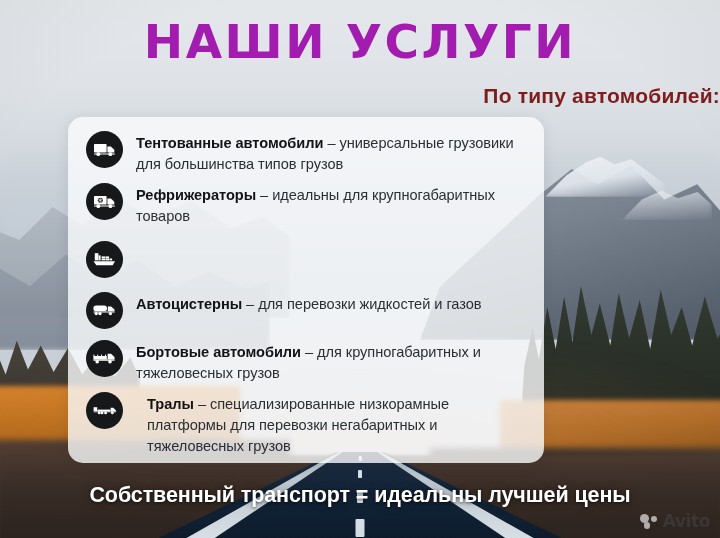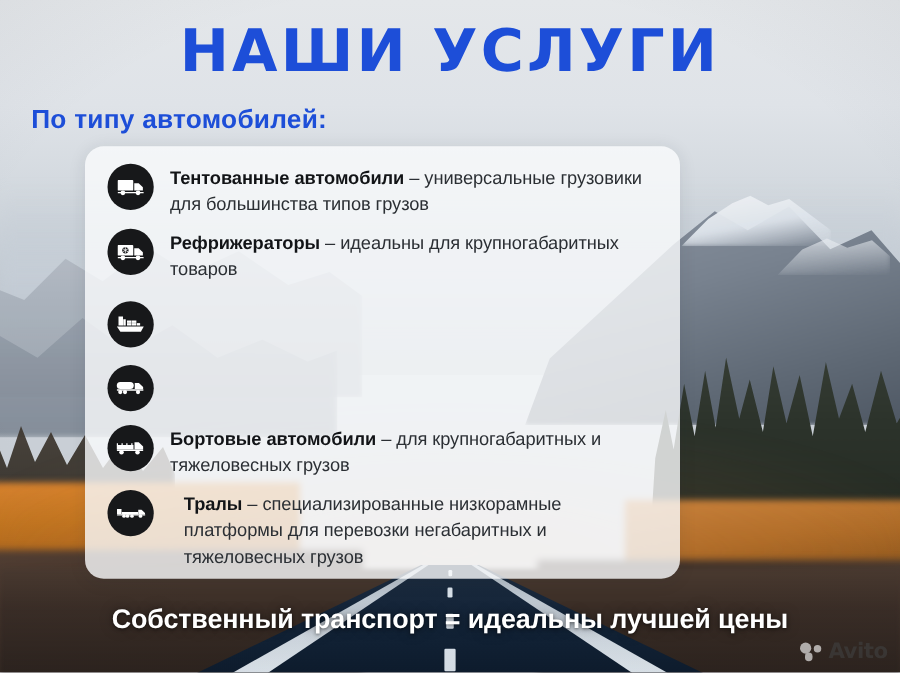--- a/index.html
+++ b/index.html
@@ -145,26 +145,26 @@
   
   .soften{
     position:absolute; inset:0;
     background:radial-gradient(ellipse 95% 85% at 50% 45%, rgba(255,255,255,0) 55%, rgba(40,40,50,.10) 100%);
   }
 
   
   .title{
     position:absolute; left:0; right:0; top:17px;
     text-align:center; font-size:47px; font-weight:700; letter-spacing:2.5px;
-    color:#1d4ed8; line-height:1.06;
+    color:#a21caf; line-height:1.06;
     font-family:"DejaVu Sans","Liberation Sans",sans-serif;
   }
   .subtitle{
     position:absolute; left:0; right:0; top:84px;
-    text-align:left; font-size:21px; font-weight:700; color:#1d4ed8;
+    text-align:right; font-size:21px; font-weight:700; color:#7f1d1d;
     letter-spacing:.2px;
     padding-left:25px;
   }
 
   .card{
     position:absolute; left:68px; top:117px; width:476px; height:346px;
     background:rgba(250,251,253,.80);
     border-radius:15px;
     box-shadow:0 2px 14px rgba(30,35,45,.10);
   }
@@ -313,20 +313,23 @@
         <span class="icon-badge">
           <svg width="23" height="14" viewBox="0 0 23 14" fill="#fff">
             <rect x="0.4" y="2.6" width="13.6" height="5.6" rx="2.8"></rect>
             <path d="M14.8 3.4h3.3l3.4 3.2v1.6h-6.7z"></path>
             <circle cx="3.2" cy="10.6" r="1.7"></circle>
             <circle cx="7.0" cy="10.6" r="1.7"></circle>
             <circle cx="17.4" cy="10.6" r="1.7"></circle>
             <rect x="0.4" y="8.4" width="21.4" height="1.1" rx="0.5"></rect>
           </svg>
         </span>
+        <span class="row-text">
+          <b>Автоцистерны</b><span> – </span><span>для перевозки жидкостей и газов</span>
+        </span>
       </div>
 
       <div class="row r5">
         <span class="icon-badge">
           <svg width="23" height="14" viewBox="0 0 23 14" fill="#fff">
             <rect x="0.4" y="5.0" width="13.4" height="3.6"></rect>
             <rect x="0.4" y="3.6" width="1.0" height="1.6"></rect>
             <rect x="4.2" y="3.6" width="1.0" height="1.6"></rect>
             <rect x="8.0" y="3.6" width="1.0" height="1.6"></rect>
             <rect x="12.0" y="3.6" width="1.0" height="1.6"></rect>

